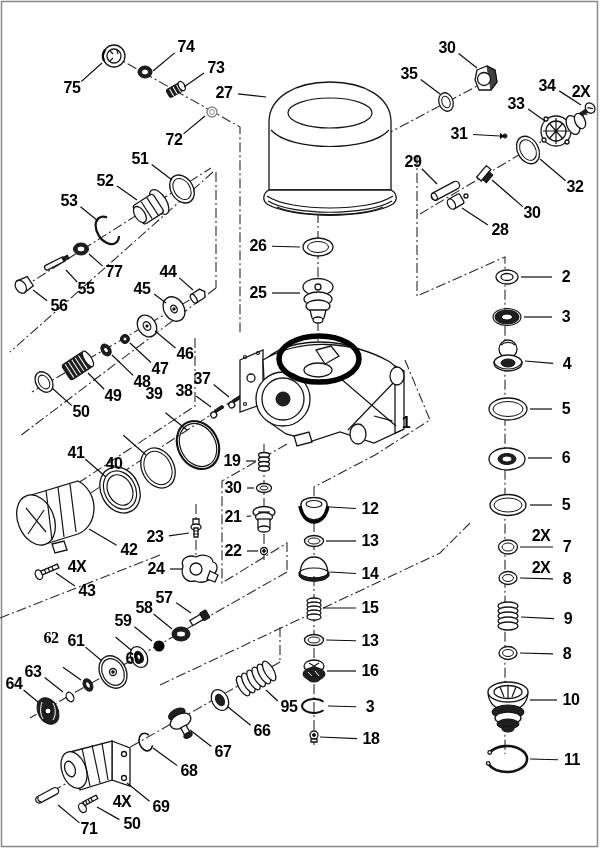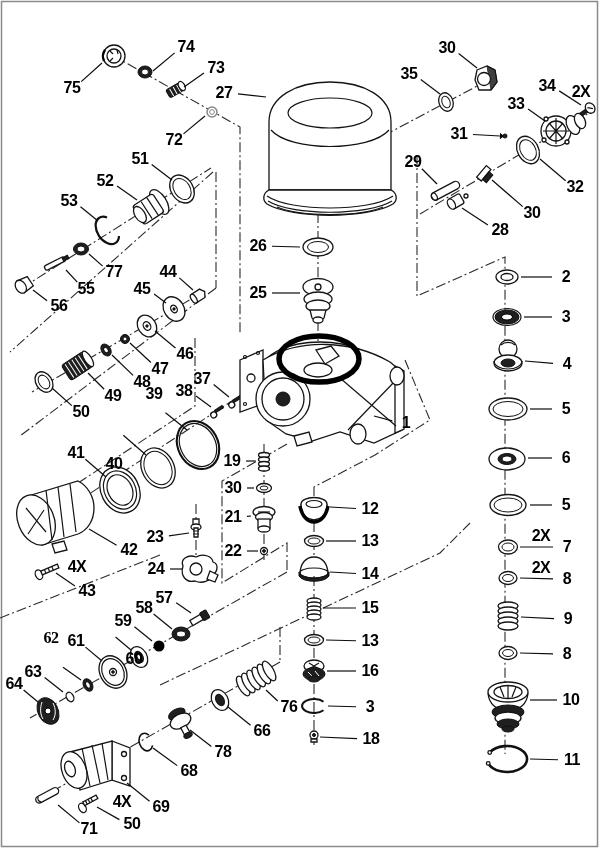--- a/index.html
+++ b/index.html
@@ -617,23 +617,23 @@
       <div class="callout" style="left: 86px; top: 289px;">55</div>
       <div class="callout" style="left: 59px; top: 306px;">56</div>
       <div class="callout" style="left: 164px; top: 598px;">57</div>
       <div class="callout" style="left: 144px; top: 608px;">58</div>
       <div class="callout" style="left: 123px; top: 621px;">59</div>
       <div class="callout" style="left: 106px; top: 659px; margin-left: 28px;">60</div>
       <div class="callout" style="left: 76px; top: 641px;">61</div>
       <div class="callout" style="left: 51px; top: 638px; font-family: Liberation Serif, serif;">62</div>
       <div class="callout" style="left: 33px; top: 672px;">63</div>
       <div class="callout" style="left: 14px; top: 684px;">64</div>
-      <div class="callout" style="left: 289px; top: 707px;">76</div>
+      <div class="callout" style="left: 289px; top: 707px;">95</div>
       <div class="callout" style="left: 262px; top: 731px;">66</div>
-      <div class="callout" style="left: 223px; top: 752px;">78</div>
+      <div class="callout" style="left: 223px; top: 752px;">67</div>
       <div class="callout" style="left: 189px; top: 771px;">68</div>
       <div class="callout" style="left: 161px; top: 807px;">69</div>
       <div class="callout" style="left: 122px; top: 802px;">4X</div>
       <div class="callout" style="left: 132px; top: 824px;">50</div>
       <div class="callout" style="left: 89px; top: 829px;">71</div>
       <div class="callout" style="left: 174px; top: 140px;">72</div>
       <div class="callout" style="left: 216px; top: 68px;">73</div>
       <div class="callout" style="left: 186px; top: 47px;">74</div>
       <div class="callout" style="left: 72px; top: 88px;">75</div>
     </div>

